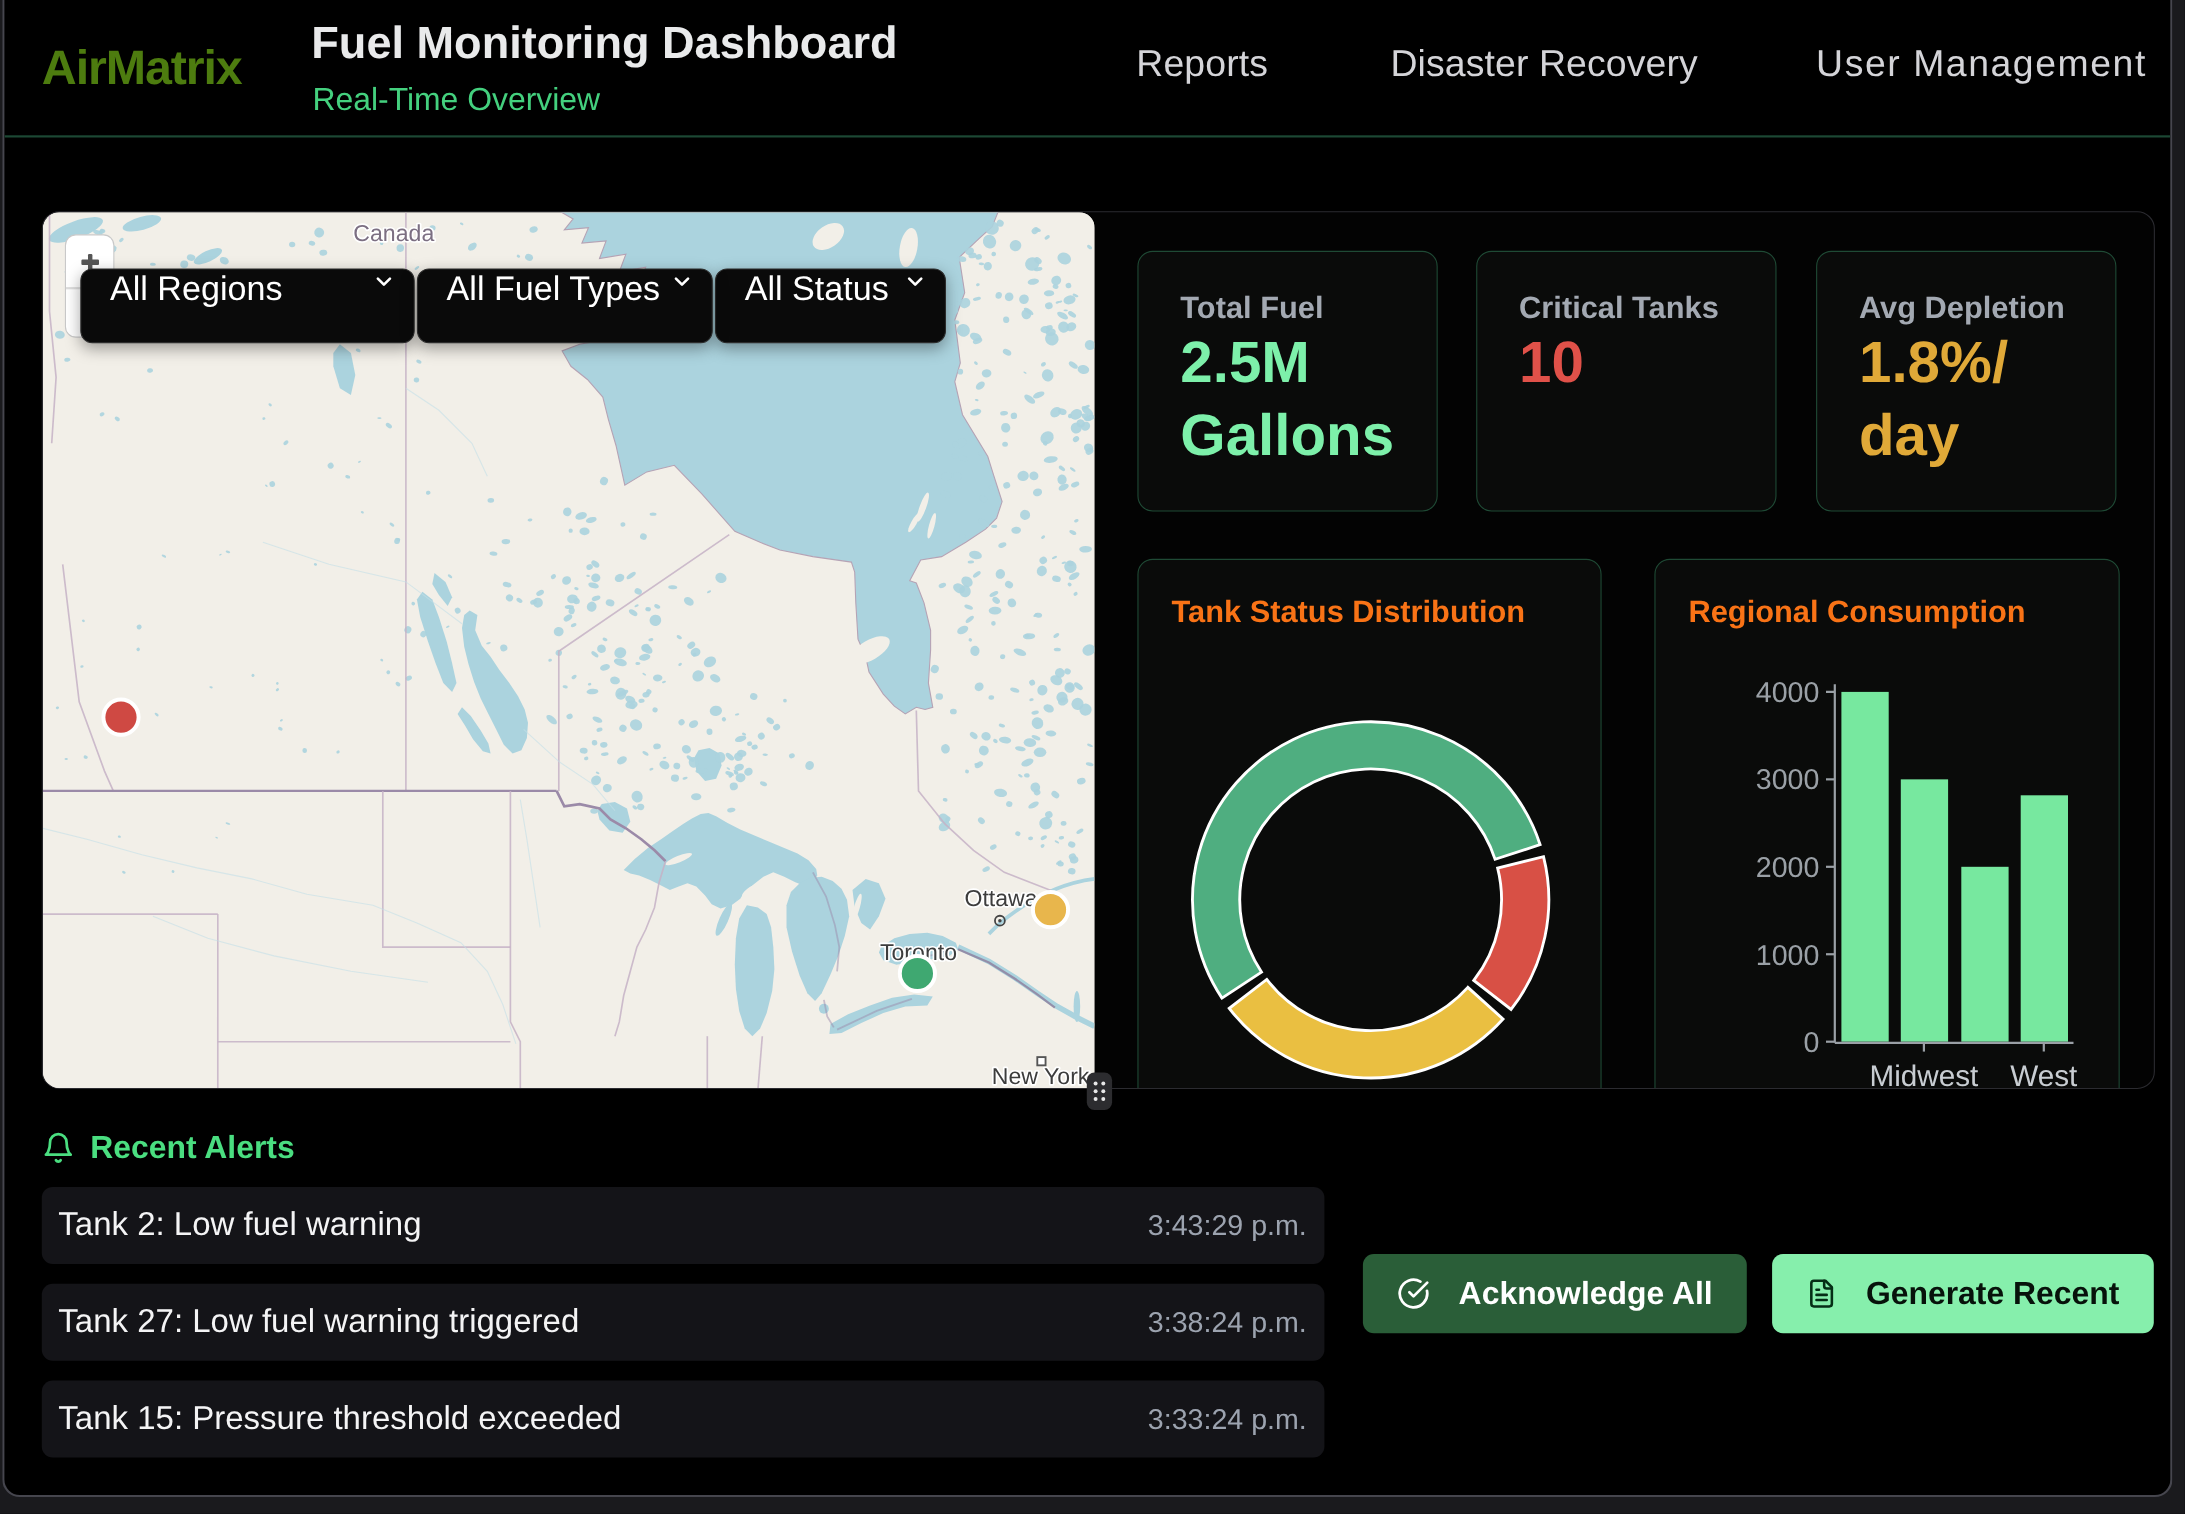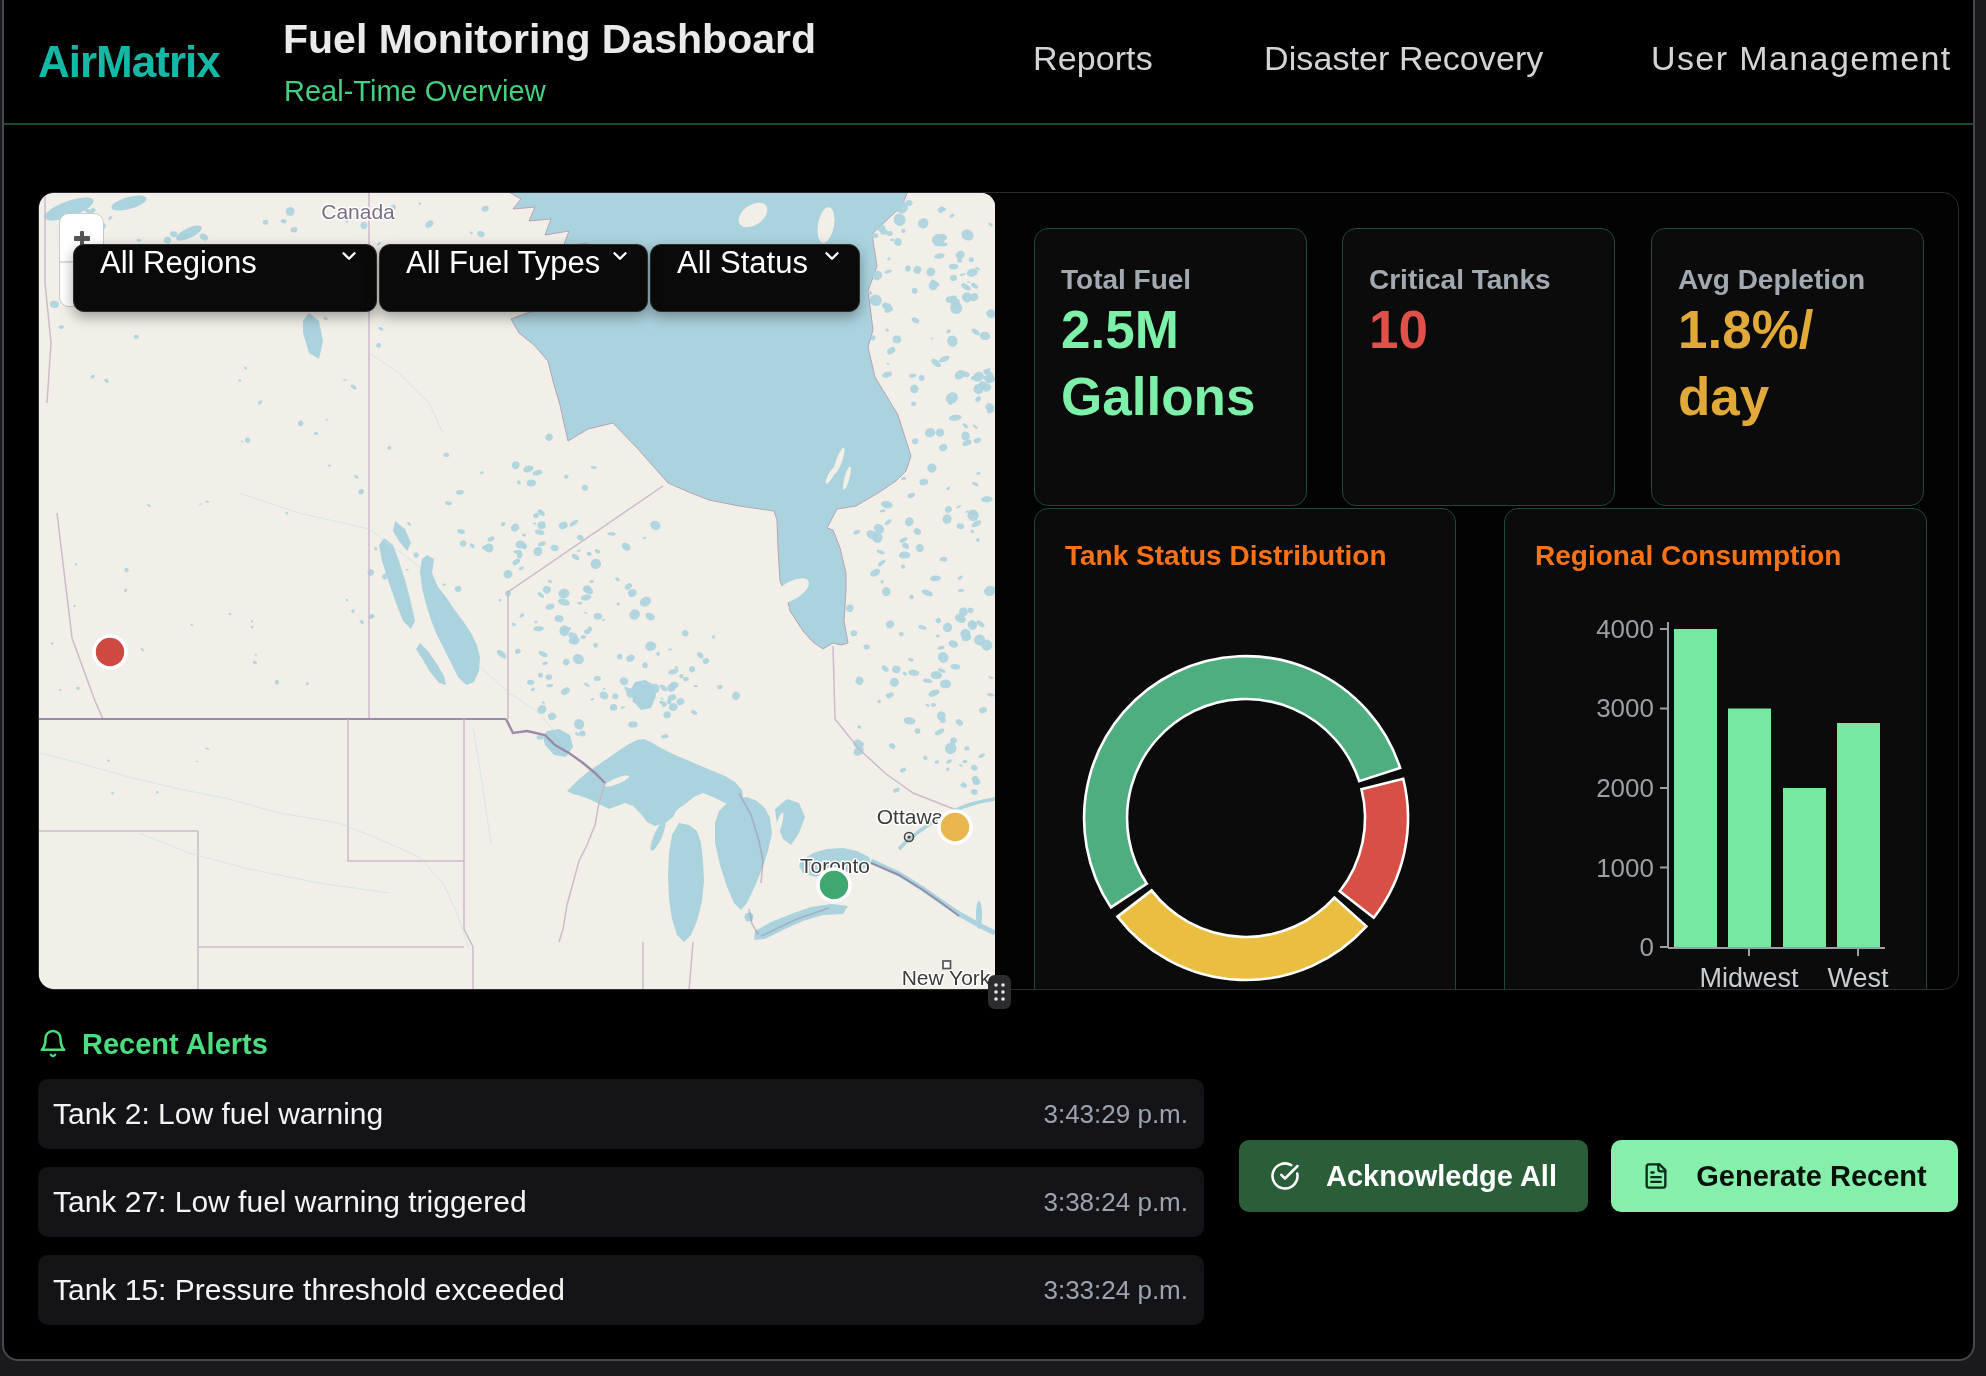--- a/index.html
+++ b/index.html
@@ -1,35 +1,35 @@
 <!DOCTYPE html>
 <html><head><meta charset="utf-8"><style>
 *{margin:0;padding:0;box-sizing:border-box}
 html,body{width:1986px;height:1376px;background:#1a1a1d;font-family:"Liberation Sans",sans-serif;overflow:hidden}
 #shell{position:absolute;left:2px;top:0;width:1973px;height:1361px;background:#000;
   border:2px solid #46464e;border-top:none;border-radius:0 0 16px 16px;overflow:hidden}
 #hdr{position:absolute;left:0;top:0;width:100%;height:125px;border-bottom:2px solid #1c4834}
-#logo{position:absolute;left:34px;top:40px;font-size:44px;line-height:1;letter-spacing:-1px;font-weight:bold;color:#14b8a6}
+#logo{position:absolute;left:34px;top:40px;font-size:44px;line-height:1;letter-spacing:-1px;font-weight:bold;color:#4d7c0f}
 #title{position:absolute;left:279px;top:19px;font-size:41px;line-height:1;font-weight:bold;color:#e9eaeb}
 #subtitle{position:absolute;left:280px;top:77px;font-size:29px;line-height:1;color:#44d07e}
 .nav{position:absolute;top:41px;font-size:34px;line-height:1;letter-spacing:0.1px;color:#d4d4d8}
 #wrap{position:absolute;left:34px;top:192px;width:1921px;height:798px;border:1px solid #2b2b30;
   border-radius:16px;overflow:hidden;background:#030303}
 #map{position:absolute;left:0;top:0;width:956px;height:798px;border-radius:14px;overflow:hidden;background:#f2efe8}
 #zoomctl{position:absolute;left:20px;top:20px;width:45px;height:94px;background:#fff;border-radius:10px;
   border:1.5px solid #c9c9c9;z-index:5}
 #zoomctl .zline{position:absolute;left:0px;right:0px;top:47px;height:1.5px;background:#ddd}
 .ph{position:absolute;left:14px;top:22.3px;width:16px;height:4.6px;background:#565656;border-radius:1px}
 .pv{position:absolute;left:19.7px;top:16.6px;width:4.6px;height:16px;background:#565656;border-radius:1px}
 .mh{position:absolute;left:14px;top:69px;width:16px;height:4.6px;background:#565656;border-radius:1px}
 .dd{position:absolute;top:51px;height:68px;background:#0a0a0a;border:1px solid #2c2c2c;border-radius:11px;box-shadow:0 5px 14px rgba(0,0,0,0.35);
   color:#fff;font-size:31px;white-space:nowrap;display:flex;justify-content:space-between;
   padding:0 16px 0 26px;z-index:10}
-.scard{position:absolute;top:35px;width:273px;height:278px;background:#0a0b0a;border:1px solid #1f4a35;
-  border-radius:14px;padding:37px 0 0 26px}
+.scard{position:absolute;top:35px;width:273px;height:237px;background:#0a0b0a;border:1px solid #1f4a35;
+  border-radius:14px;padding:37px 0 0 38px}
 .slabel{font-size:28px;line-height:1;color:#a3a9b2;font-weight:bold}
 .sval{font-size:53px;font-weight:bold;line-height:66.8px;margin-top:3px}
 .ccard{position:absolute;top:315px;height:520px;background:#0a0b0a;border:1px solid #1f4a35;
   border-radius:14px}
 .ctitle{position:absolute;left:30px;top:33px;font-size:28px;line-height:1;font-weight:bold;color:#f97316}
 #handle{position:absolute;left:984px;top:975px;width:23px;height:34px;background:#2c2c2f;border-radius:7px;z-index:20;
   display:flex;align-items:center;justify-content:center}
 #alerthead{position:absolute;left:78px;top:1030px;font-size:29px;line-height:1;font-weight:bold;color:#4ade80}
 #bell{position:absolute;left:34px;top:1028px}
 .arow{position:absolute;left:34px;width:1166px;height:70px;background:#141418;border-radius:10px;

